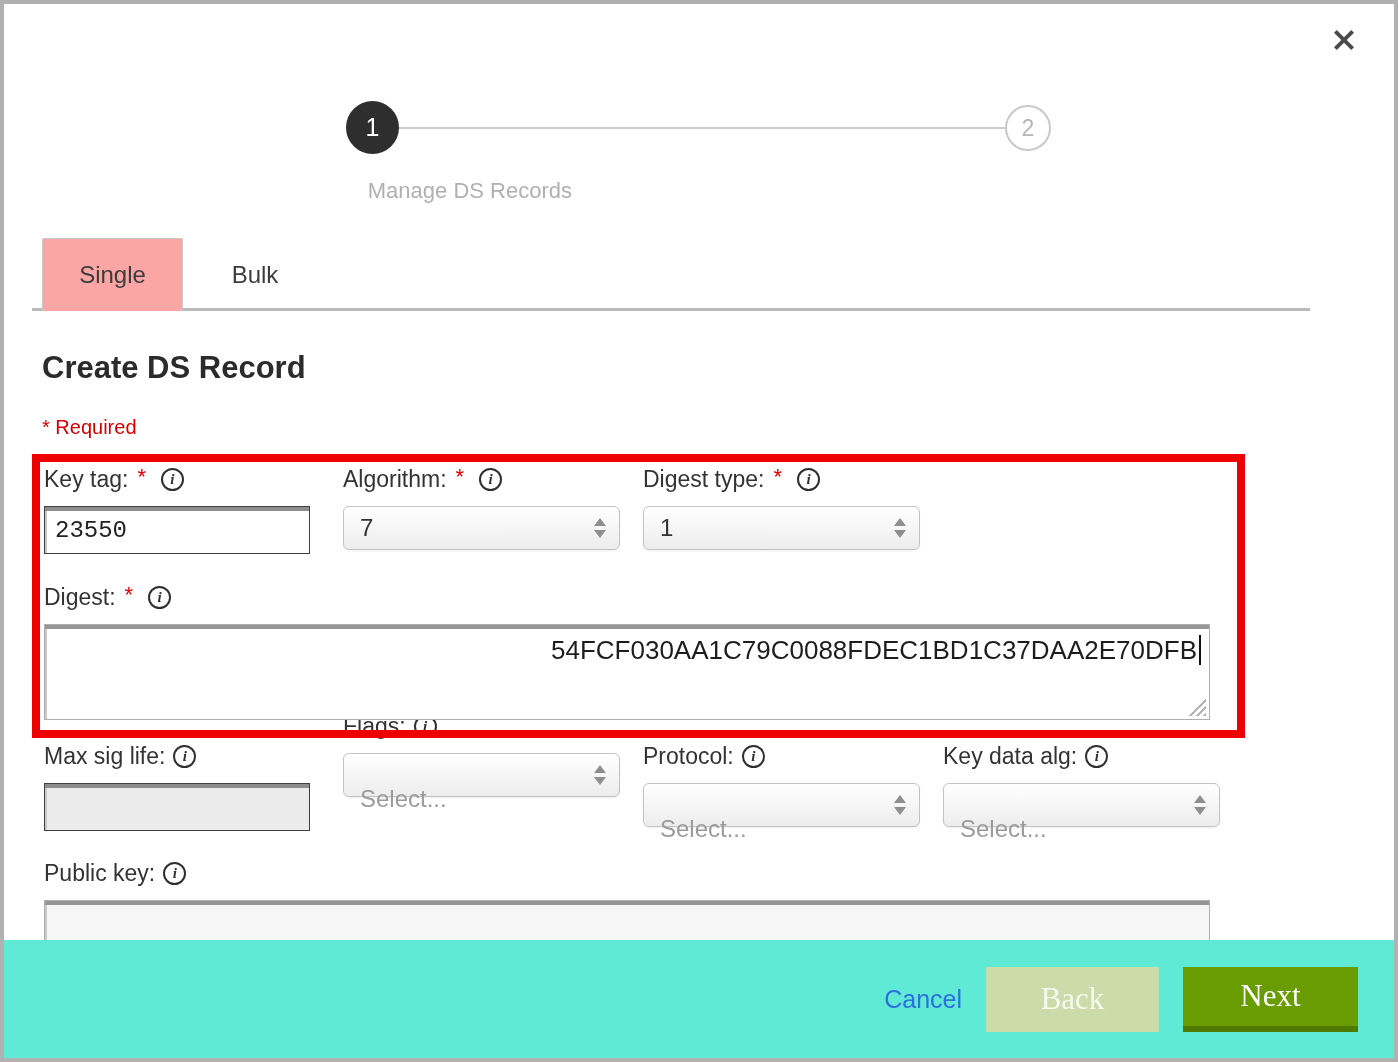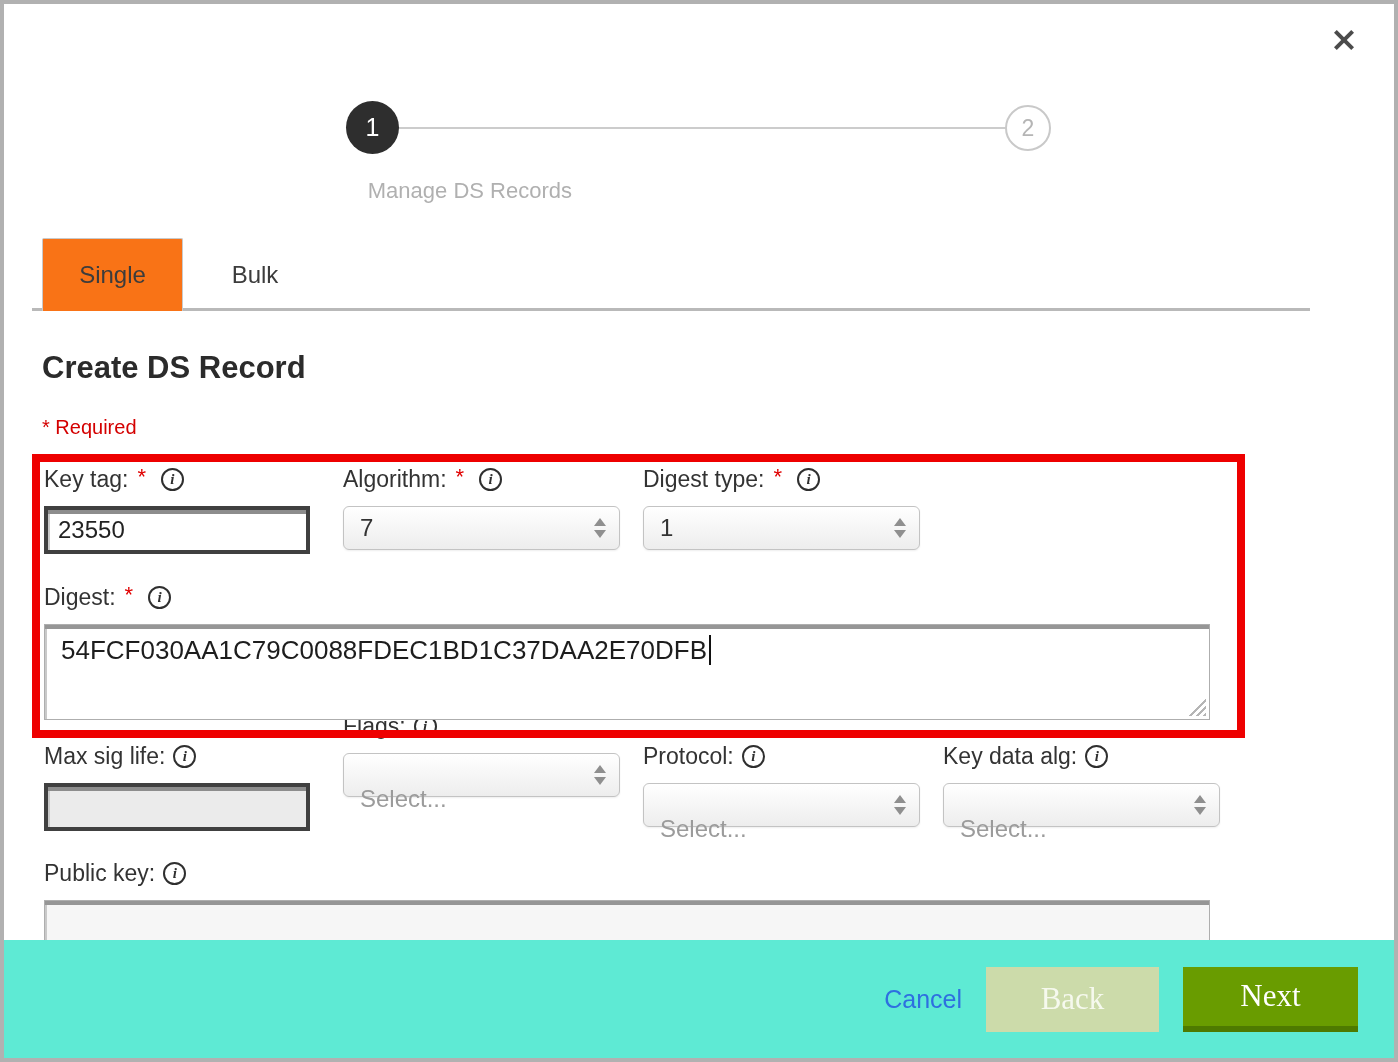--- a/index.html
+++ b/index.html
@@ -51,21 +51,21 @@
   .tab-underline {
     position: absolute; left: 32px; top: 308px; width: 1278px; height: 3px;
     background: #b9b9b9; z-index: 1;
   }
   .tab {
     position: absolute; top: 238px; height: 73px;
     display: flex; align-items: center; justify-content: center;
     font-size: 24px; color: #3c3c3c; cursor: pointer;
   }
   .tab.active {
-    left: 42px; width: 141px; background: #f97316;
+    left: 42px; width: 141px; background: #fca5a5;
     border: 1px solid #c9c9c9; border-bottom: none;
     border-radius: 2px 2px 0 0; z-index: 2;
   }
   .tab.inactive { left: 183px; width: 144px; }
   
   .page-title {
     position: absolute; left: 42px; top: 350px;
     font-size: 31px; font-weight: bold; color: #2b2b2b;
   }
   .required-note {
@@ -88,23 +88,23 @@
   .info-icon {
     display: inline-flex; align-items: center; justify-content: center;
     width: 23px; height: 23px; margin-left: 8px;
     border: 2px solid #2f2f2f; border-radius: 50%;
     font-family: "Liberation Serif", serif;
     font-style: italic; font-weight: bold; font-size: 15px; color: #2f2f2f;
     cursor: pointer; flex: 0 0 auto;
   }
   .text-input {
     width: 100%; height: 48px;
-    font-family: Liberation Sans, sans-serif;
+    font-family: Liberation Mono, monospace;
     font-size: 24px; color: #222222; padding: 0 10px;
-    background: #ffffff; border: 4px solid #404040;
+    background: #ffffff; border: 1px solid #404040;
     box-shadow: inset 0 4px 0 #8d8d8d, inset 2px 0 0 #c9c9c9;
     outline: none;
   }
   .text-input.disabled { background: #ebebeb; }
   .select-box {
     height: 44px; border: 1px solid #c3c3c3; border-radius: 6px;
     background: linear-gradient(#ffffff, #ededed);
     box-shadow: 0 1px 2px rgba(0,0,0,0.07);
     display: flex; align-items: center;
     padding: 0 44px 0 16px; font-size: 24px; color: #333333;
@@ -114,22 +114,22 @@
   .spinner {
     position: absolute; right: 13px; top: 50%; transform: translateY(-50%);
     display: flex; flex-direction: column; align-items: center; gap: 4px;
   }
   .arr-up { width: 0; height: 0; border-left: 6px solid transparent; border-right: 6px solid transparent; border-bottom: 8px solid #8f8f8f; }
   .arr-dn { width: 0; height: 0; border-left: 6px solid transparent; border-right: 6px solid transparent; border-top: 8px solid #8f8f8f; }
   .textarea-box {
     position: relative; width: 100%; height: 96px;
     background: #ffffff; border: 1px solid #aeaeae;
     box-shadow: inset 0 4px 0 #969696, inset 2px 0 0 #c9c9c9;
-    padding: 10px 16px; font-size: 26px; color: #1d1d1d;
-    white-space: nowrap; overflow: hidden; cursor: text;
+    padding: 10px 8px; font-size: 26px; color: #1d1d1d;
+    white-space: nowrap; overflow: hidden; cursor: text; text-align: right;
   }
   .textarea-box.clipped { height: 110px; background: #f6f6f6; }
   .caret {
     display: inline-block; width: 2px; height: 30px;
     background: #111111; vertical-align: text-bottom; margin-left: 2px;
   }
   .resize-handle {
     position: absolute; right: 3px; bottom: 3px; width: 18px; height: 18px;
     background: repeating-linear-gradient(135deg, transparent 0 3px, #b5b5b5 3px 5px);
     clip-path: polygon(100% 0, 100% 100%, 0 100%);

